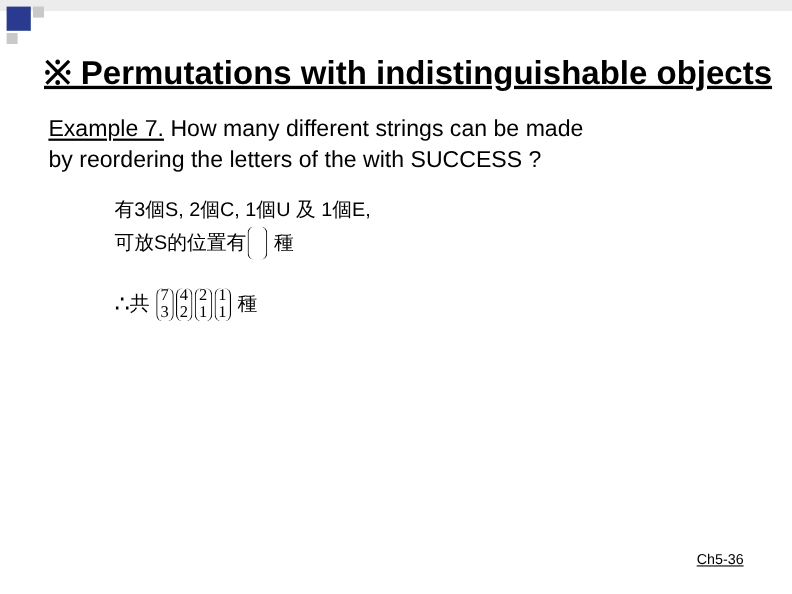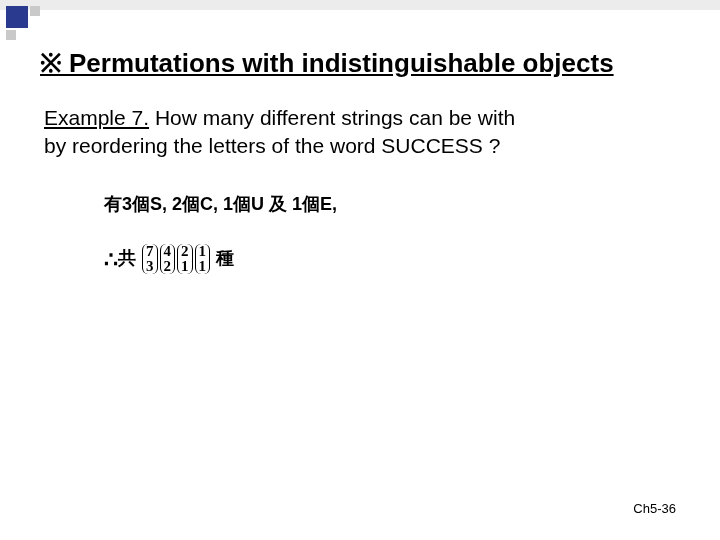--- a/index.html
+++ b/index.html
@@ -38,41 +38,40 @@
   .sq-small2 {
     position: absolute;
     top: 30px; left: 6px;
     width: 10px; height: 10px;
     background: #c9c9c9;
   }
   .title {
     position: absolute;
     top: 44px;
     left: 40px;
-    font-size: 26px;
+    font-size: 30px;
     font-weight: bold;
     text-decoration: underline;
     color: #000;
     white-space: nowrap;
   }
   .body {
     position: absolute;
     top: 104px;
     left: 44px;
     right: 30px;
     font-size: 21px;
     line-height: 1.35;
   }
   .ex-label { text-decoration: underline; }
   .sol-list {
-    margin-top: 28px;
+    margin-top: 14px;
     margin-left: 60px;
     font-size: 18px;
     line-height: 1.7;
-    font-weight: bold;
   }
   .sol-list .row { white-space: nowrap; }
   .binom-sm {
     display: inline-block;
     border-left: 1.5px solid #000;
     border-right: 1.5px solid #000;
     border-radius: 6px;
     padding: 0 3px;
     line-height: 1;
     font-family: "Times New Roman", serif;
@@ -90,44 +89,48 @@
   .therefore {
     font-family: "Times New Roman", serif;
     font-size: 22px;
     vertical-align: middle;
   }
   .footer {
     position: absolute;
     bottom: 24px;
     right: 44px;
     font-size: 13px;
+    text-decoration: underline;
   }
 </style>
 </head>
 <body>
 
 <div class="topbar"></div>
 <div class="logo-area">
   <div class="sq-big"></div>
   <div class="sq-small1"></div>
   <div class="sq-small2"></div>
 </div>
 
 <div class="title">※ Permutations with indistinguishable objects</div>
 
 <div class="body">
   <div>
     <span class="ex-label">Example 7.</span>
-    <span>How many different strings can be with</span>
+    <span>How many different strings can be made</span>
   </div>
-  <div>by reordering the letters of the word SUCCESS ?</div>
+  <div>by reordering the letters of the with SUCCESS ?</div>
 
   <div class="sol-list">
     <div class="row">有3個S, 2個C, 1個U 及 1個E,</div>
 
+    <div class="row">
+      <span>可放S的位置有</span><span class="binom-sm empty"><span>&nbsp;</span><span>&nbsp;</span></span><span> 種</span>
+    </div>
 
 
 
 
     <div class="row final-row">
       <span class="therefore">∴</span><span>共 </span><span class="binom-sm"><span>7</span><span>3</span></span><span class="binom-sm"><span>4</span><span>2</span></span><span class="binom-sm"><span>2</span><span>1</span></span><span class="binom-sm"><span>1</span><span>1</span></span><span> 種</span>
     </div>
   </div>
 </div>
 

